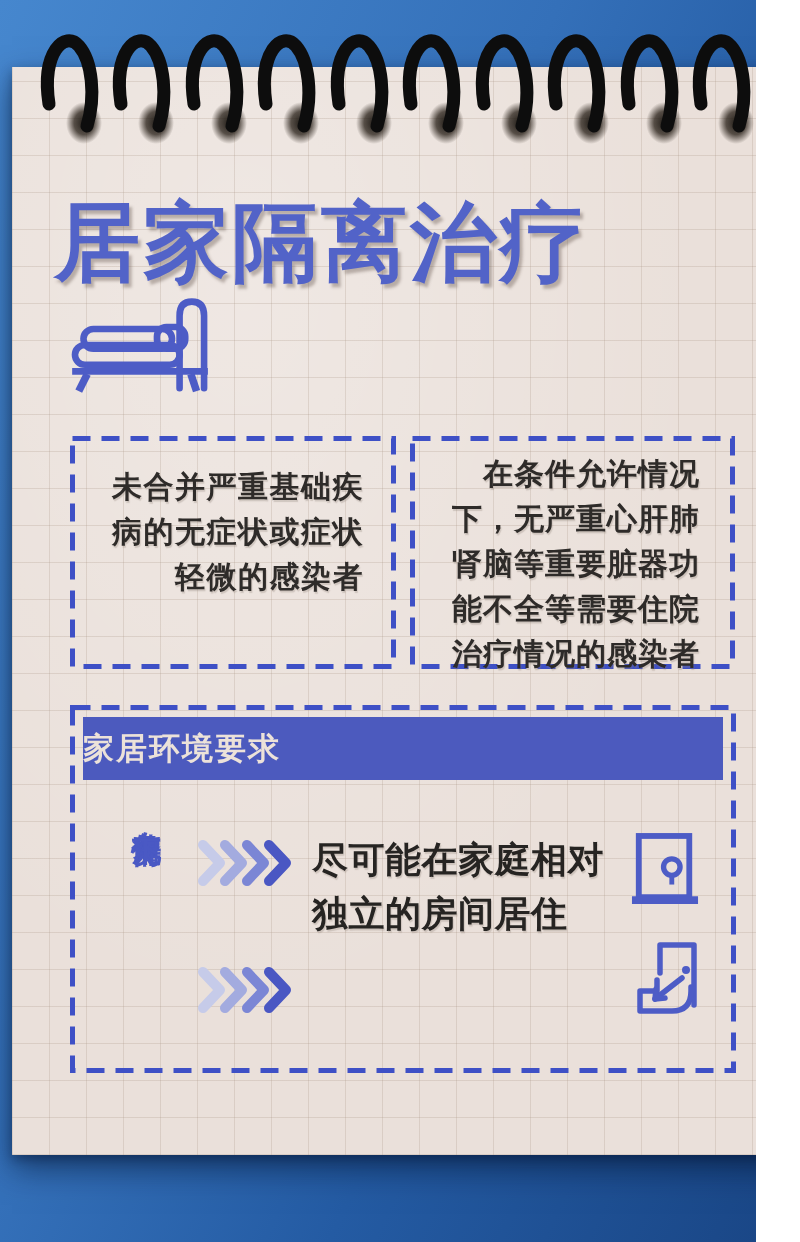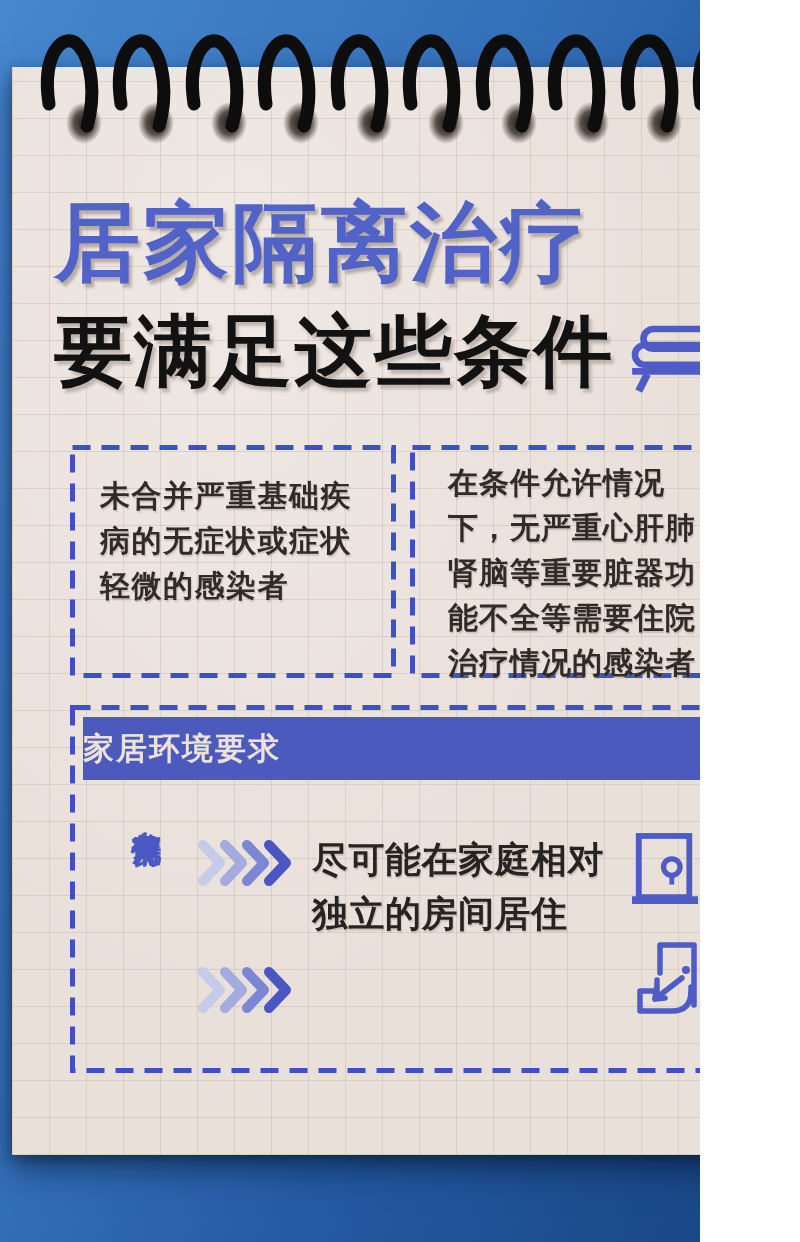--- a/index.html
+++ b/index.html
@@ -1,20 +1,20 @@
 <!DOCTYPE html>
 <html><head>
 <meta charset="utf-8">
 <style>
   * { margin:0; padding:0; box-sizing:border-box; }
   html,body { width:800px; height:1242px; }
   body { font-family:"Liberation Sans","DejaVu Sans",sans-serif; }
 
   .stage {
-    position:relative; width:700px; height:1242px; overflow:hidden;
+    position:relative; width:756px; height:1242px; overflow:hidden;
     background:linear-gradient(115deg,#4687ce 0%,#3470b9 42%,#245ba3 68%,#1a4787 100%);
   }
 
   .paper {
     position:absolute; left:12px; top:67px; width:776px; height:1088px;
     background-color:#eae0da;
     background-image:
       repeating-linear-gradient(0deg, rgba(168,148,132,.25) 0 1px, transparent 1px 37px),
       repeating-linear-gradient(90deg, rgba(168,148,132,.25) 0 1px, transparent 1px 37px),
       radial-gradient(ellipse at 30% 20%, rgba(255,255,255,.25), transparent 60%);
@@ -35,21 +35,21 @@
   }
   .title-row2 { display:flex; align-items:flex-end; margin-top:6px; }
   .title-line2 {
     font-size:78px; font-weight:800; letter-spacing:2px; line-height:1.1;
     color:#121212; text-shadow:3px 4px 3px rgba(110,95,85,.35);
     white-space:nowrap;
   }
   .bed-icon-wrap { margin-left:16px; margin-bottom:2px; }
 
   .cond-box {
-    position:absolute; top:445px; height:233px; z-index:2;
+    position:absolute; top:436px; height:233px; z-index:2;text-align:right;
   }
   .cond-box .dash { position:absolute; left:0; top:0; }
   #cond-box-1 { left:70px; width:326px; }
   #cond-box-2 { left:410px; width:325px; }
   .cond-text {
     position:relative; font-size:30px; font-weight:700; color:#2e2b29;
     line-height:1.5; letter-spacing:1.5px;
     text-shadow:1px 2px 1px rgba(140,125,115,.3);
   }
   #cond-box-1 .cond-text { padding:28px 32px 0 30px; }
@@ -121,21 +121,20 @@
       <path d="M 484,78 C 476,26 500,4 514,20 C 527,35 531,70 522,100"></path>
       <path d="M 556,78 C 548,26 572,4 586,20 C 599,35 603,70 594,100"></path>
       <path d="M 629,78 C 621,26 645,4 659,20 C 672,35 676,70 667,100"></path>
       <path d="M 701,78 C 693,26 717,4 731,20 C 744,35 748,70 739,100"></path>
     </g>
   </svg>
 
   <div class="title-block">
     <div class="title-line1">居家隔离治疗</div>
     <div class="title-row2">
-      <div class="title-line2">要满足这些条件</div>
       <div class="bed-icon-wrap">
         <svg width="140" height="98" viewBox="0 0 148 104" fill="none" stroke="#4d5cc6" stroke-width="7">
           <path d="M 116,99 L 116,22 Q 116,7 129,7 Q 142,7 142,22 L 142,99" stroke-linecap="round"></path>
           <rect x="92" y="34" width="30" height="23" rx="10"></rect>
           <rect x="14" y="36" width="94" height="21" rx="10.5"></rect>
           <rect x="5" y="53" width="111" height="21" rx="10.5"></rect>
           <path d="M 2,81 L 146,81"></path>
           <path d="M 18,84 L 9,102" stroke-width="8"></path>
           <path d="M 128,84 L 134,102" stroke-width="8"></path>
         </svg>

